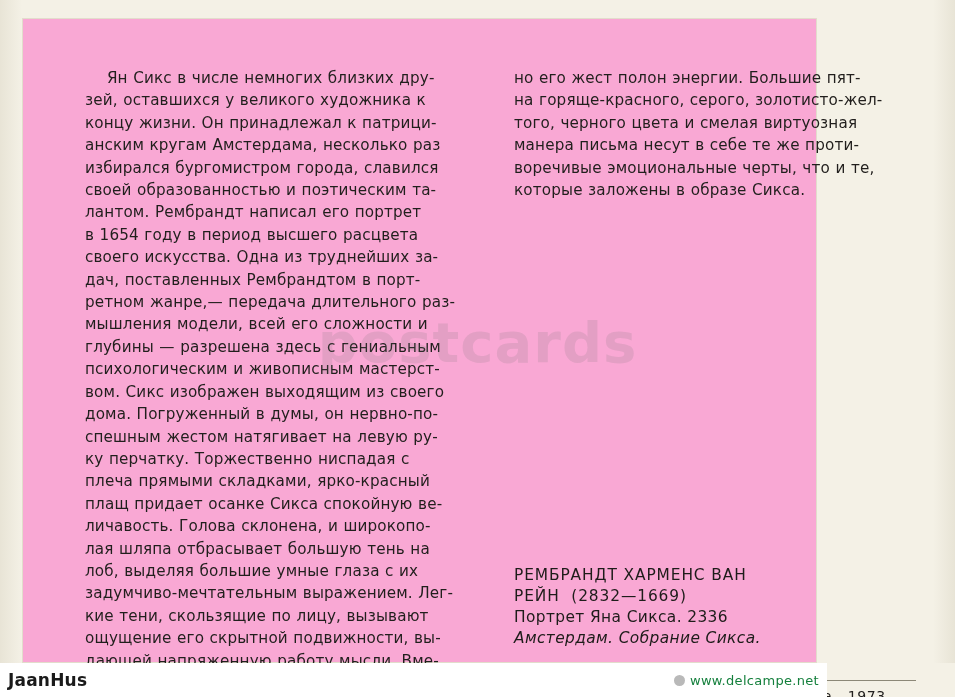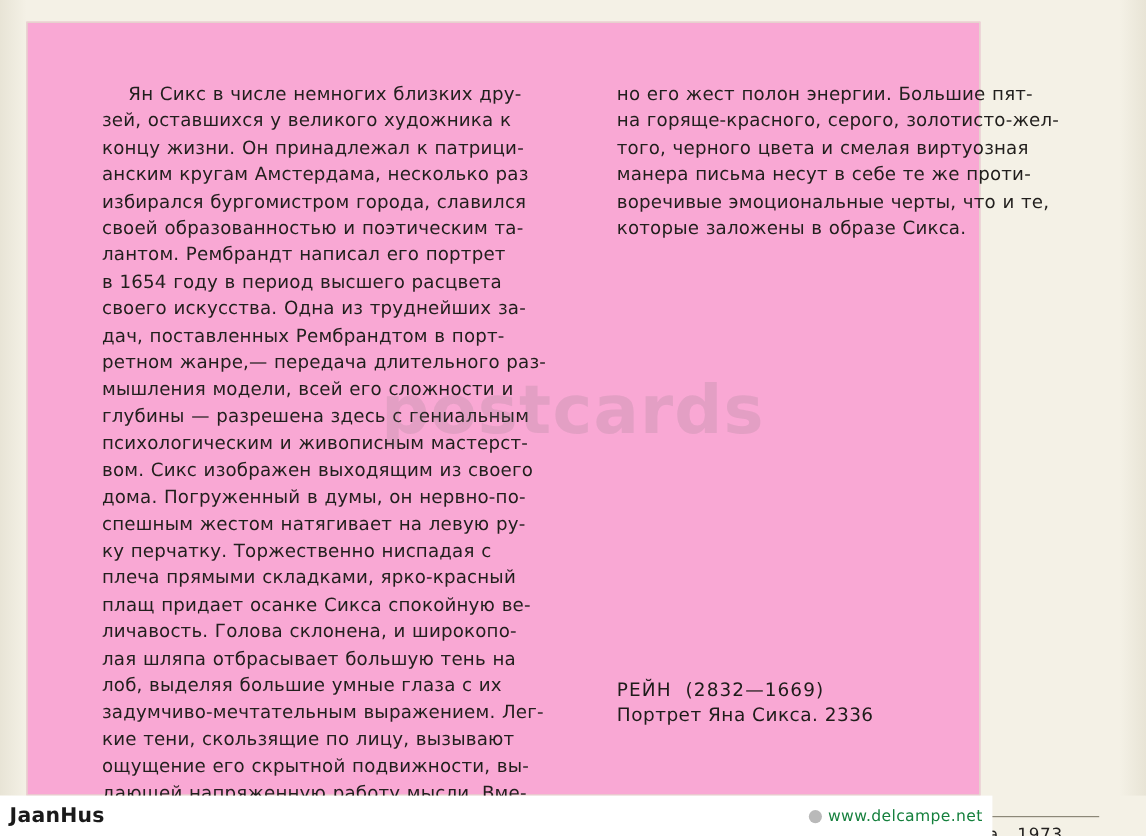--- a/index.html
+++ b/index.html
@@ -210,22 +210,24 @@
         <p class="body-text">но его жест полон энергии. Большие пят-
 на горяще-красного, серого, золотисто-жел-
 того, черного цвета и смелая виртуозная
 манера письма несут в себе те же проти-
 воречивые эмоциональные черты, что и те,
 которые заложены в образе Сикса.</p>
       </div>
     </div>
 
     <div id="credits">
+      <div class="credit-line artist">РЕМБРАНДТ ХАРМЕНС ВАН</div>
       <div class="credit-line artist">РЕЙН  (2832—1669)</div>
       <div class="credit-line">Портрет Яна Сикса. 2336</div>
+      <div class="credit-line italic">Амстердам. Собрание Сикса.</div>
     </div>
 
     <div id="credit-rule"></div>
 
     <div id="imprint">
       <div class="imprint-line">«Изобразительное  искусство».  Москва.  1973</div>
 
     </div>
 
   </div>

